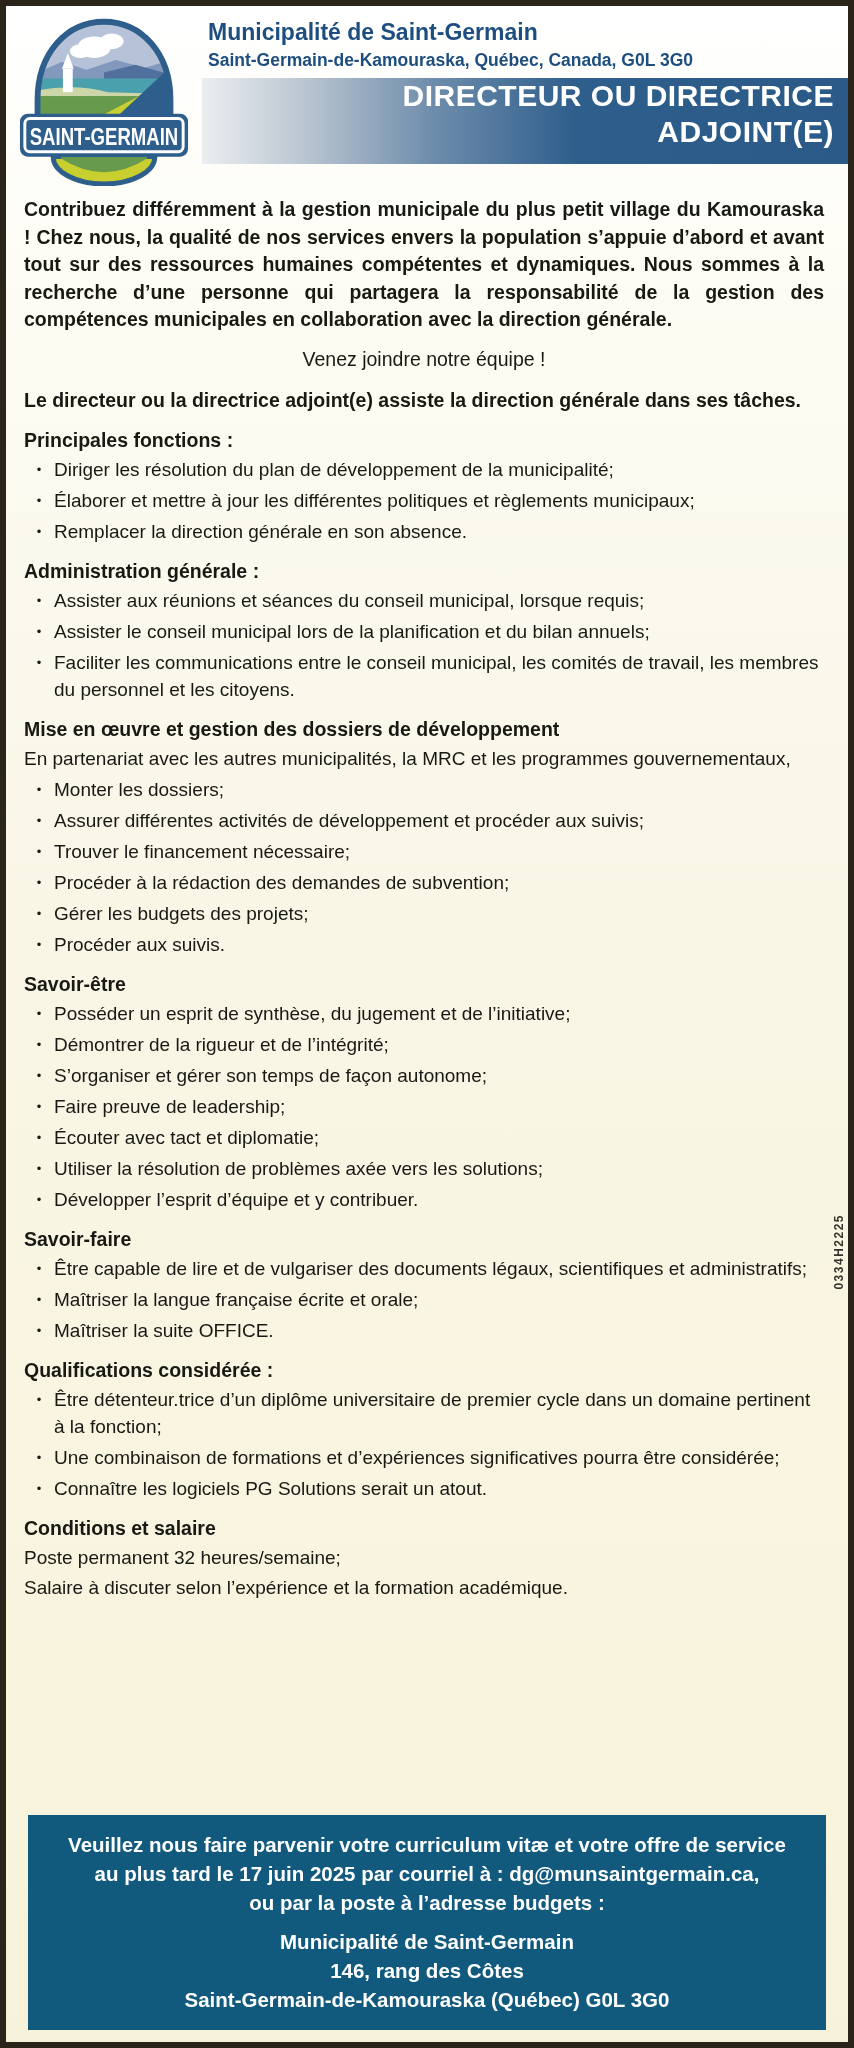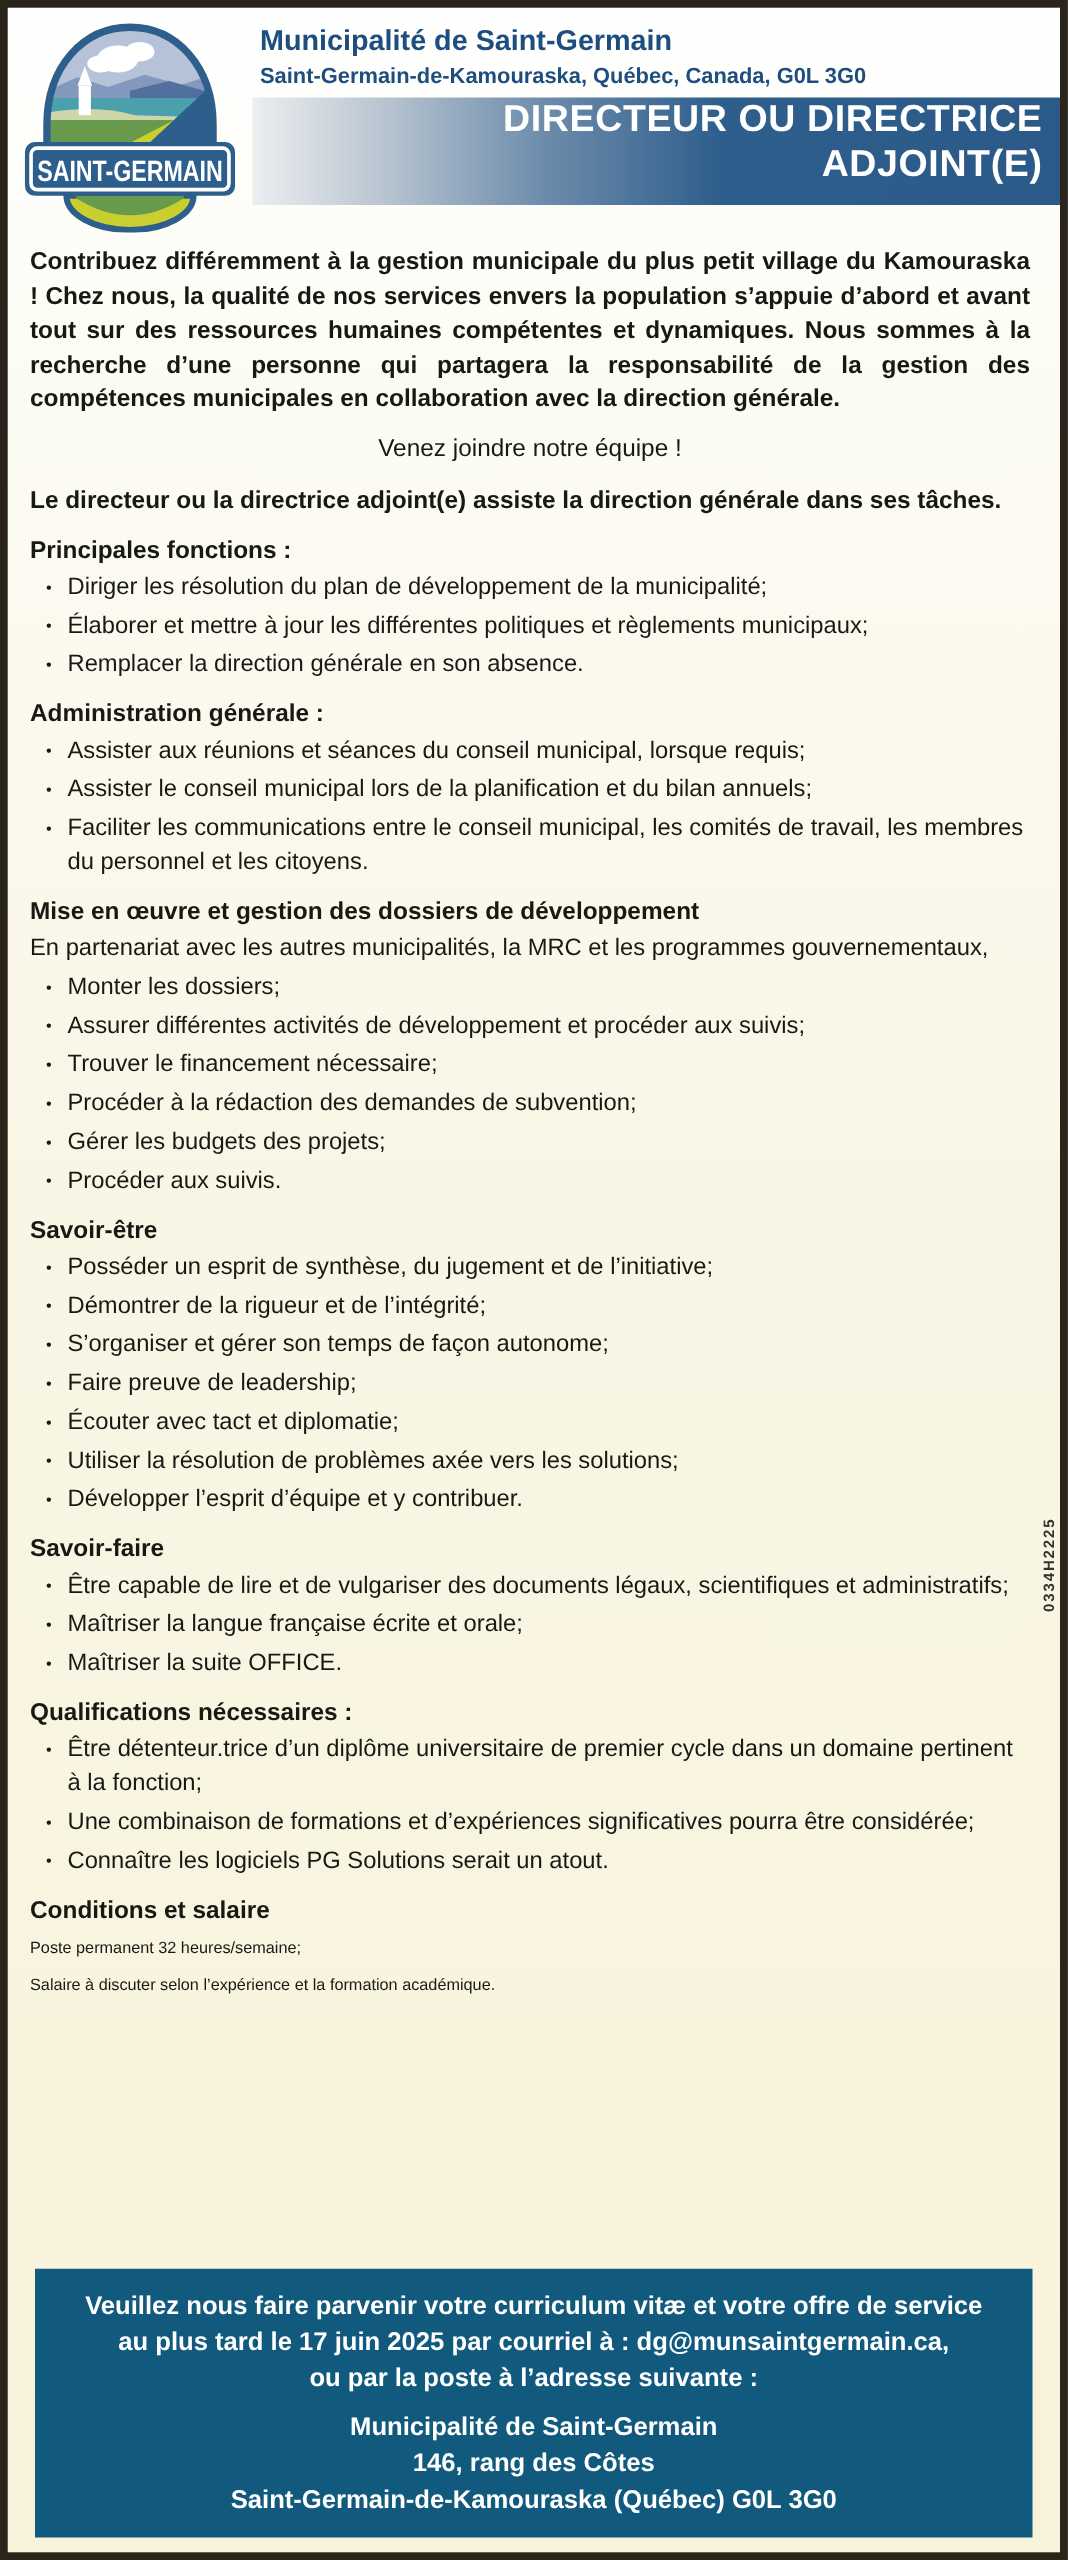--- a/index.html
+++ b/index.html
@@ -32,21 +32,21 @@
   main{padding:0 24px 0 18px;flex:0 0 auto;}
   .intro{font-weight:bold;font-size:19.5px;line-height:27.5px;text-align:justify;margin:32px 0 10px;}
   .tagline{font-weight:normal;font-size:19.5px;text-align:center;margin:14px 0 10px;}
   .role{font-weight:bold;font-size:19.5px;line-height:27px;margin:16px 0 6px;}
   .sec-h{font-size:19.5px;font-weight:bold;margin:15px 0 4px;}
   .sec-intro{font-size:19px;line-height:27px;margin:0;}
   .sec-ul{list-style:none;margin:3px 0 0;padding:0;}
   .sec-ul li{display:flex;font-size:19px;line-height:27px;margin-top:4px;}
   .dot{flex:0 0 30px;text-align:center;font-size:13px;line-height:27px;}
   .li-text{flex:1;}
-  .sec-line{font-size:13px;line-height:27px;margin:3px 0 0;}
+  .sec-line{font-size:19px;line-height:27px;margin:3px 0 0;}
   
   .refcode{
     position:absolute;right:2px;top:1208px;
     writing-mode:vertical-rl;transform:rotate(180deg);
     font-size:12px;font-weight:bold;letter-spacing:1.5px;color:#33322b;z-index:2;
   }
   
   .apply-box{
     margin:14px 22px 12px;flex:0 0 auto;margin-top:auto;
     background:var(--footer-blue,#115a7e);
@@ -225,21 +225,21 @@
               <span class="li-text">Maîtriser la langue française écrite et orale;</span>
             </li>
             <li>
               <span class="dot">•</span>
               <span class="li-text">Maîtriser la suite OFFICE.</span>
             </li>
           </ul>
   </section>
 
   <section class="sec">
-    <h3 class="sec-h">Qualifications nécessaires :</h3>
+    <h3 class="sec-h">Qualifications considérée :</h3>
 
     <ul class="sec-ul">
             <li>
               <span class="dot">•</span>
               <span class="li-text">Être détenteur.trice d’un diplôme universitaire de premier cycle dans un domaine pertinent à la fonction;</span>
             </li>
             <li>
               <span class="dot">•</span>
               <span class="li-text">Une combinaison de formations et d’expériences significatives pourra être considérée;</span>
             </li>
@@ -258,21 +258,21 @@
         </section>
 </div>
   </main>
 
   <div class="refcode">0334H2225</div>
 
   <footer class="apply-box">
     <div class="apply-lines">
         <div>Veuillez nous faire parvenir votre curriculum vitæ et votre offre de service</div>
         <div>au plus tard le 17 juin 2025 par courriel à : dg@munsaintgermain.ca,</div>
-        <div>ou par la poste à l’adresse suivante :</div>
+        <div>ou par la poste à l’adresse budgets :</div>
       </div>
     <div class="addr">
         <div>Municipalité de Saint-Germain</div>
         <div>146, rang des Côtes</div>
         <div>Saint-Germain-de-Kamouraska (Québec) G0L 3G0</div>
       </div>
   </footer>
 
 </div>
 

